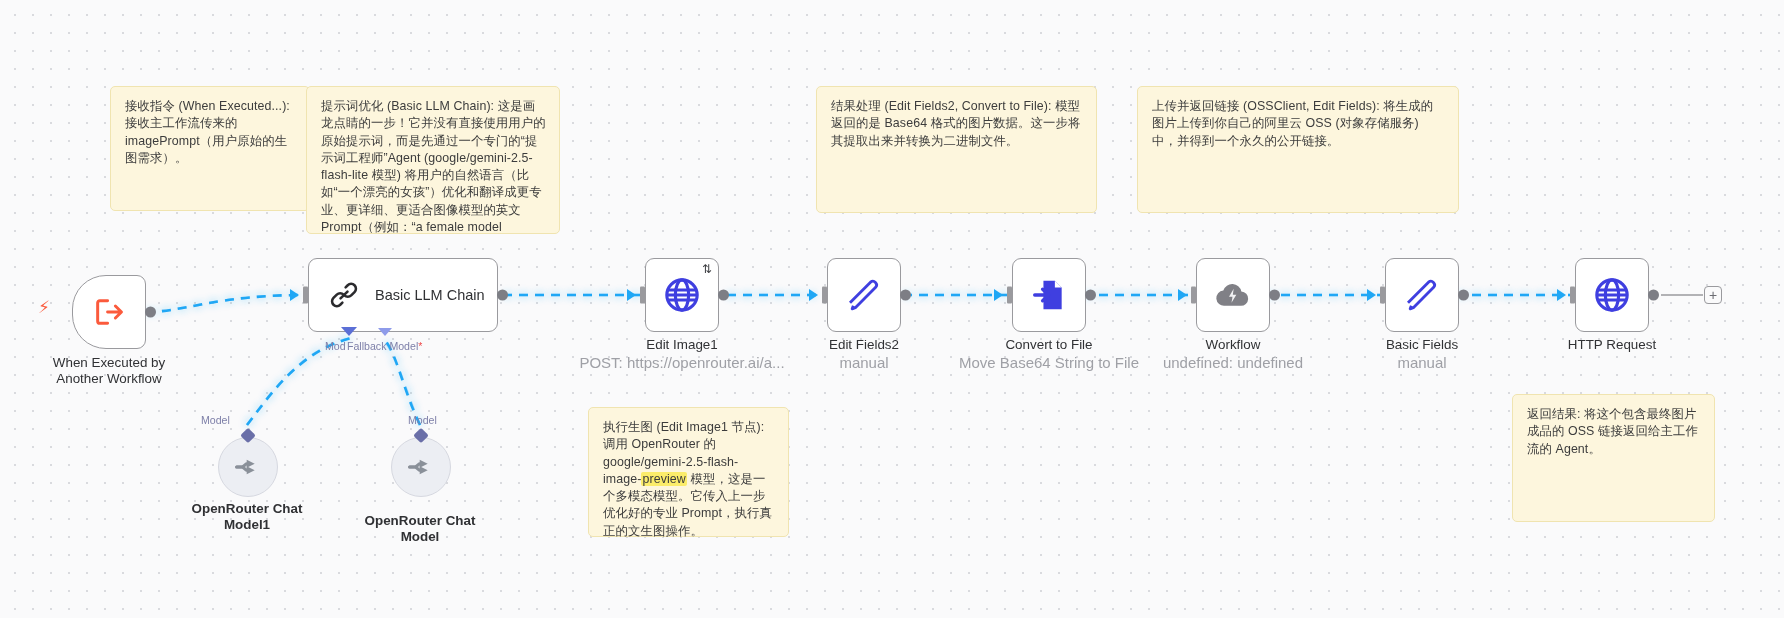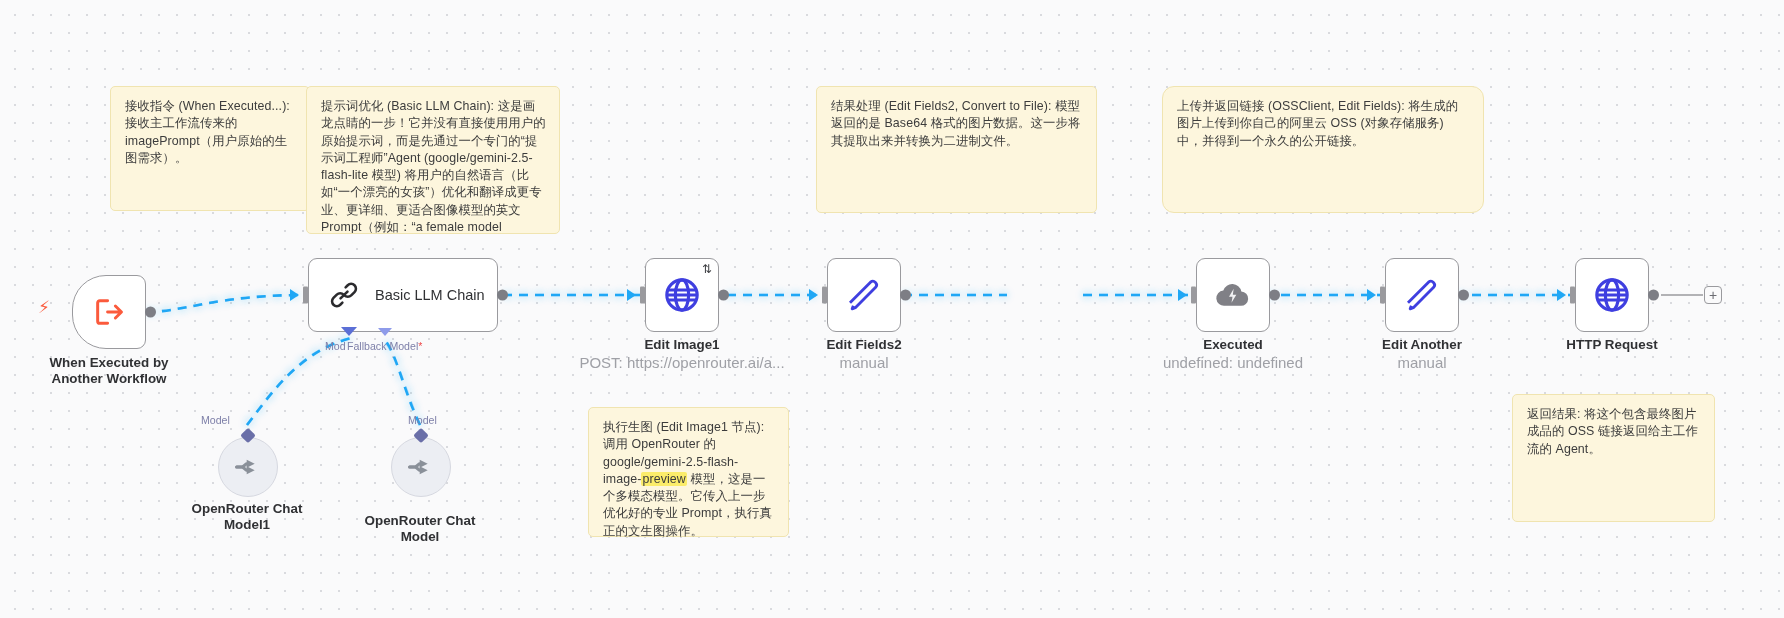--- a/index.html
+++ b/index.html
@@ -43,21 +43,21 @@
     display:flex;align-items:center;justify-content:center;
     position:relative;
   }
   .nbox.trigger{
     border-radius:34px 9px 9px 34px;
     width:74px;
   }
   .nlabel{
     position:absolute;left:50%;transform:translateX(-50%);
     top:80px;width:190px;text-align:center;
-    font-size:13.4px;font-weight:700;color:#303134;line-height:15.5px;
+    font-size:13.4px;font-weight:400;color:#303134;line-height:15.5px;
     white-space:pre-line;
   }
   .nsub{
     position:absolute;left:50%;transform:translateX(-50%);
     width:215px;text-align:center;
     font-size:15px;color:#9fa0a6;line-height:14px;
   }
   .retry{
     position:absolute;right:6px;top:4px;
     font-size:12px;color:#3b3c40;line-height:12px;
@@ -161,21 +161,21 @@
   </div>
 
   <div class="sticky" style="left:306px;top:86px;width:254px;height:148px;overflow:hidden;">
     <span>提示词优化 (Basic LLM Chain): 这是画龙点睛的一步！它并没有直接使用用户的原始提示词，而是先通过一个专门的“提示词工程师”Agent (google/gemini-2.5-flash-lite 模型) 将用户的自然语言（比如“一个漂亮的女孩”）优化和翻译成更专业、更详细、更适合图像模型的英文 Prompt（例如：“a female model wearing..., standing pose, minimal studio background, soft lighting...”）。</span>
   </div>
 
   <div class="sticky" style="left:816px;top:86px;width:281px;height:127px;">
     <span>结果处理 (Edit Fields2, Convert to File): 模型返回的是 Base64 格式的图片数据。这一步将其提取出来并转换为二进制文件。</span>
   </div>
 
-  <div class="sticky" style="left:1162px;top:86px;width:322px;height:127px;border-radius:12px;">
+  <div class="sticky" style="left:1137px;top:86px;width:322px;height:127px;">
     <span>上传并返回链接 (OSSClient, Edit Fields): 将生成的图片上传到你自己的阿里云 OSS (对象存储服务) 中，并得到一个永久的公开链接。</span>
   </div>
 
   <div class="sticky" style="left:588px;top:407px;width:201px;height:130px;">
     <span>执行生图 (Edit Image1 节点): 调用 OpenRouter 的 google/gemini-2.5-flash-image-</span><span class="hl">preview</span><span> 模型，这是一个多模态模型。它传入上一步优化好的专业 Prompt，执行真正的文生图操作。</span>
   </div>
 
   <div class="sticky" style="left:1512px;top:394px;width:203px;height:128px;">
     <span>返回结果: 将这个包含最终图片成品的 OSS 链接返回给主工作流的 Agent。</span>
   </div>
@@ -238,45 +238,60 @@
       <div class="port-in"></div>
       <svg width="40" height="40" viewBox="0 0 24 24">
         <path d="M5.6 18.4 4.9 20.3l1.9-.7L19 7.4a2.2 2.2 0 0 0-3.1-3.1L3.6 16.6" fill="none" stroke="#3f3fe0" stroke-width="1.7" stroke-linejoin="round"></path>
       </svg>
       <div class="port-out"></div>
     </div>
     <div class="nlabel" style="top:79px;">Edit Fields2</div>
     <div class="nsub" style="top:98px;">manual</div>
   </div>
 
+  <div class="node" style="left:1012px;top:258px;">
+    <div class="nbox">
+      <div class="arrow-in"></div>
+      <div class="port-in"></div>
+      <svg width="38" height="38" viewBox="0 0 24 24">
+        <path d="M8.5 3h7.2l4.3 4.3V21H8.5z" fill="#3f3fe0"></path>
+        <path d="M15.7 3v4.3H20" fill="#fff"></path>
+        <path d="M3 12h8M8 8.4l3.8 3.6L8 15.6" fill="none" stroke="#3f3fe0" stroke-width="2.2" stroke-linecap="round" stroke-linejoin="round"></path>
+        <path d="M3 12h8M8 8.4l3.8 3.6L8 15.6" fill="none" stroke="#fff" stroke-width="1" opacity="0"></path>
+      </svg>
+      <div class="port-out"></div>
+    </div>
+    <div class="nlabel" style="top:79px;">Convert to File</div>
+    <div class="nsub" style="top:98px;">Move Base64 String to File</div>
+  </div>
 
   <div class="node" style="left:1196px;top:258px;">
     <div class="nbox">
       <div class="arrow-in"></div>
       <div class="port-in"></div>
       <svg width="40" height="40" viewBox="0 0 24 24">
         <path d="M7 18.5h9.6a4.3 4.3 0 0 0 .4-8.6 5.6 5.6 0 0 0-10.8-.6A4.2 4.2 0 0 0 7 18.5z" fill="#808086"></path>
         <path d="M12.4 8.3 9.6 13h2.1l-.6 3.6L14 11.9h-2.1z" fill="#f2f2f4"></path>
       </svg>
       <div class="port-out"></div>
     </div>
-    <div class="nlabel" style="top:79px;">Executed</div>
+    <div class="nlabel" style="top:79px;">Workflow</div>
     <div class="nsub" style="top:98px;">undefined: undefined</div>
   </div>
 
   <div class="node" style="left:1385px;top:258px;">
     <div class="nbox">
       <div class="arrow-in"></div>
       <div class="port-in"></div>
       <svg width="40" height="40" viewBox="0 0 24 24">
         <path d="M5.6 18.4 4.9 20.3l1.9-.7L19 7.4a2.2 2.2 0 0 0-3.1-3.1L3.6 16.6" fill="none" stroke="#3f3fe0" stroke-width="1.7" stroke-linejoin="round"></path>
       </svg>
       <div class="port-out"></div>
     </div>
-    <div class="nlabel" style="top:79px;">Edit Another</div>
+    <div class="nlabel" style="top:79px;">Basic Fields</div>
     <div class="nsub" style="top:98px;">manual</div>
   </div>
 
   <div class="node" style="left:1575px;top:258px;">
     <div class="nbox">
       <div class="arrow-in"></div>
       <div class="port-in"></div>
       <svg width="40" height="40" viewBox="0 0 24 24">
         <circle cx="12" cy="12" r="9.1" fill="none" stroke="#3f3fe0" stroke-width="1.9"></circle>
         <ellipse cx="12" cy="12" rx="4" ry="9.1" fill="none" stroke="#3f3fe0" stroke-width="1.9"></ellipse>

